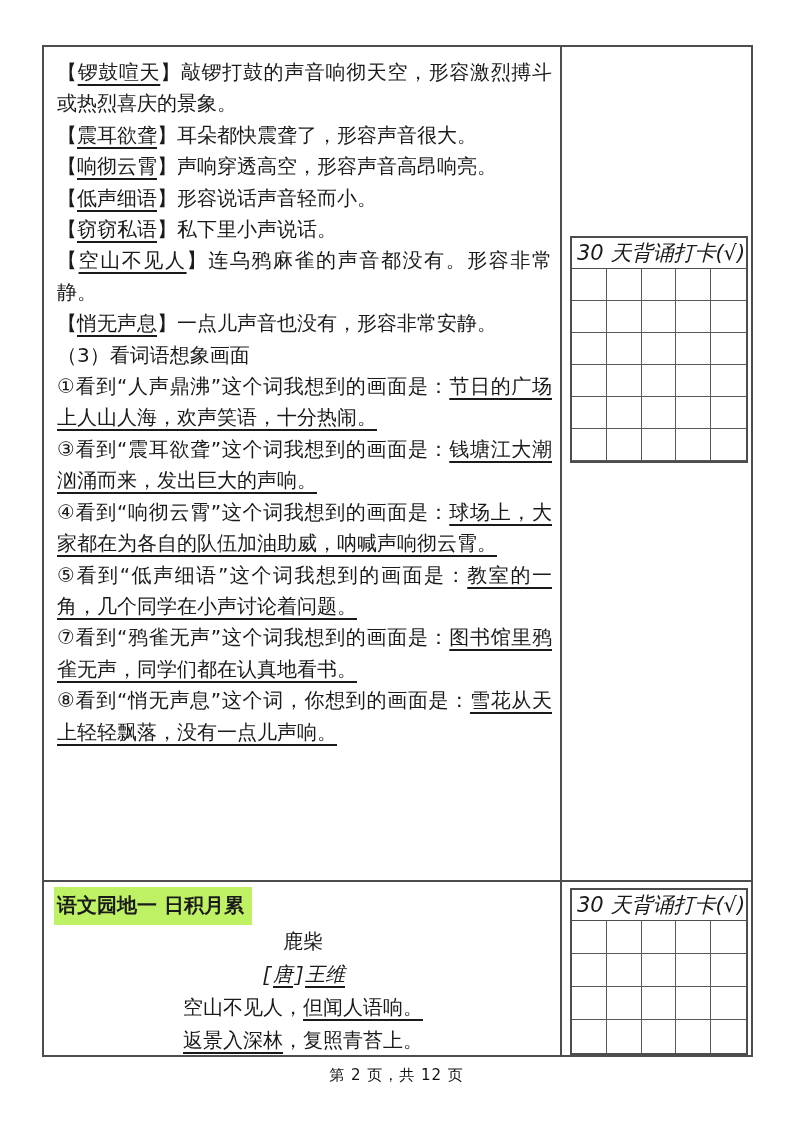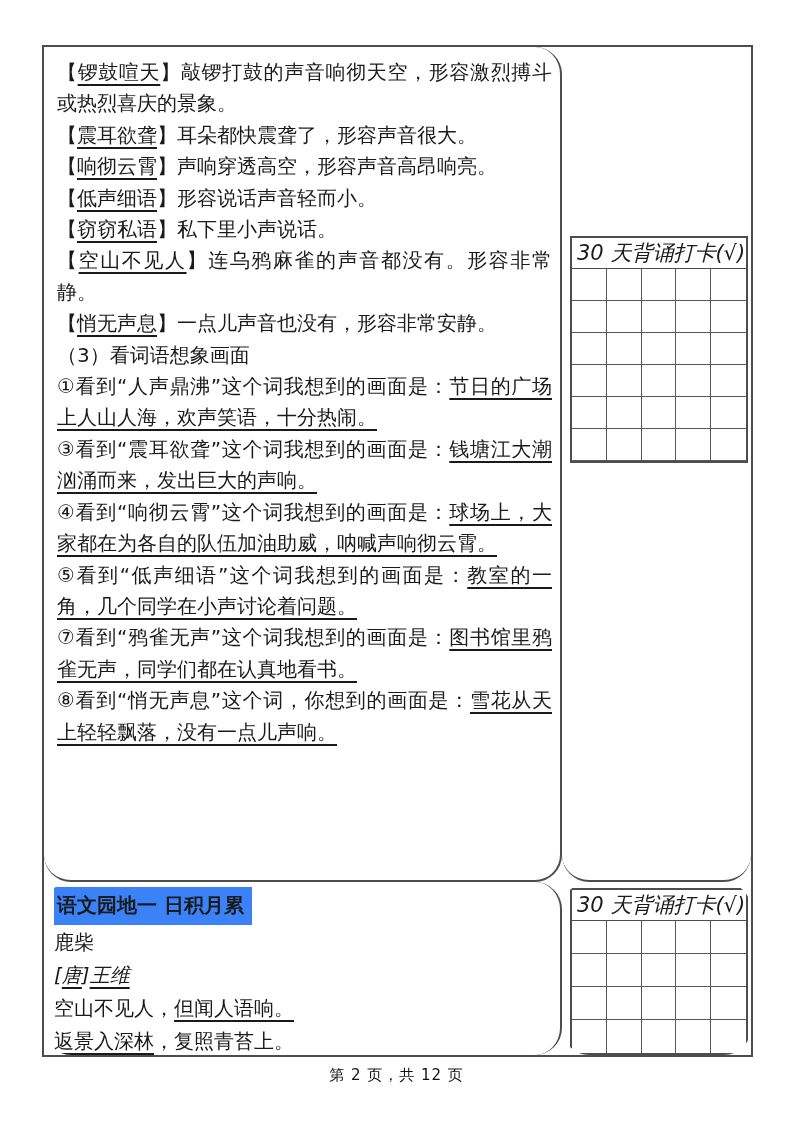--- a/index.html
+++ b/index.html
@@ -6,31 +6,31 @@
   body{
     width:793px;height:1122px;background:#ffffff;position:relative;
     font-family:"DejaVu Sans",sans-serif;color:#1a1a1a;
     -webkit-font-smoothing:antialiased;
   }
   .sheet{
     position:absolute;left:42px;top:45px;width:711px;height:1012px;
     box-sizing:border-box;border:2px solid #4d4d4d;background:#fff;
     display:grid;grid-template-columns:518px 1fr;grid-template-rows:835px 1fr;
   }
-  .cell{box-sizing:border-box;overflow:hidden;border-radius:27px;}
+  .cell{box-sizing:border-box;overflow:hidden;}
   .cell-main{border-right:2px solid #4d4d4d;border-bottom:2px solid #4d4d4d;
     padding:10px 8px 0 13px;font-size:20px;line-height:31.4px;text-align:justify;}
   .cell-side-top{border-bottom:2px solid #4d4d4d;position:relative;}
   .cell-poem{border-right:2px solid #4d4d4d;padding:5px 8px 0 10px;font-size:20px;line-height:33px;position:relative;}
   .cell-side-bottom{position:relative;}
   p{margin:0;}
   .u{text-decoration:underline;text-underline-offset:5px;text-decoration-thickness:1.5px;}
   .poem-head{margin-bottom:1px;}
-  .hl{display:inline-block;background:#3b82f6;font-weight:bold;padding:2px 8px 3px 3px;}
-  .poem-center{}
+  .hl{display:inline-block;background:#bef264;font-weight:bold;padding:2px 8px 3px 3px;}
+  .poem-center{text-align:center;font-family:Liberation Mono, monospace;}
   .author{font-style:italic;}
   .punch-box{position:absolute;box-sizing:border-box;border:2px solid #4d4d4d;background:#fff;}
   .box1{left:8px;top:189px;width:178px;}
   .box2{left:8px;top:6px;width:178px;}
   .punch-header{font-size:21px;font-style:italic;line-height:30px;height:30px;
     padding-left:5px;border-bottom:1.5px solid #4d4d4d;white-space:nowrap;}
   .punch-grid{display:grid;}
   .punch-cell{box-sizing:border-box;border-right:1px solid #595959;border-bottom:1px solid #595959;}
   .punch-cell:nth-child(5n){border-right:none;}
   .box2 .punch-cell:nth-last-child(-n+5){border-bottom:none;}

